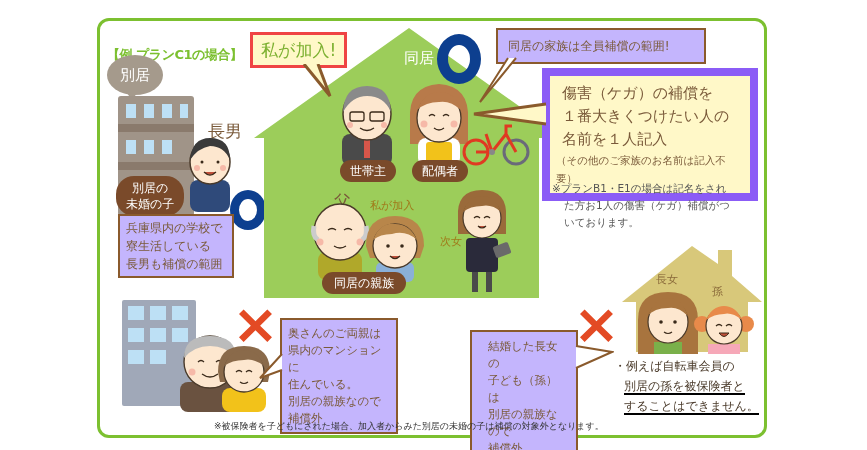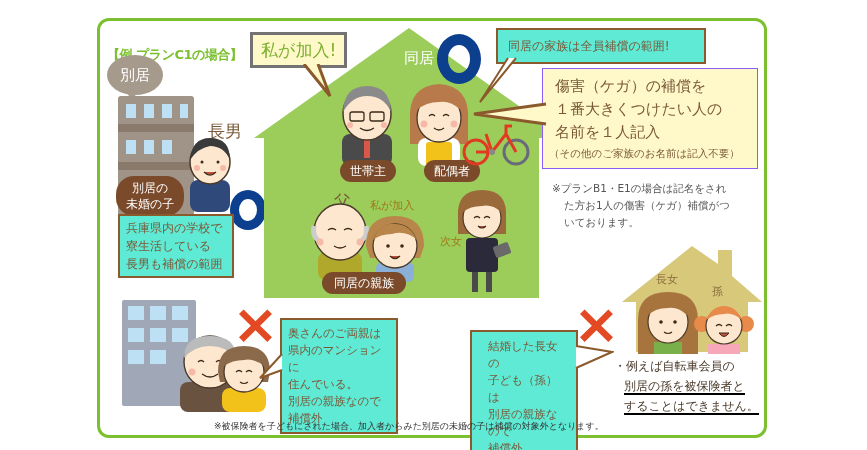--- a/index.html
+++ b/index.html
@@ -14,29 +14,29 @@
     position: absolute; left: 101px; top: 8px; height: 22px; padding: 0 6px;
     background: #fff; color: #7cc030; font-weight: bold; font-size: 13px; line-height: 22px;
     letter-spacing: -0.5px;
     margin-top: 36px;
   }
 
   .abs { position: absolute; }
 
   
   .say-yellow {
-    background: #fff8c8; border: 3px solid #737373; color: #7cb030;
+    background: #fff8c8; border: 3px solid #ef4444; color: #7cb030;
     font-size: 17px; line-height: 26px; padding: 2px 8px; text-align: right;
   }
   .say-white {
-    background: #5eead4; border: 2px solid #8a5a2c; color: #7a5a3a;
+    background: #c4b5fd; border: 2px solid #8a5a2c; color: #7a5a3a;
     font-size: 12px; line-height: 18px; padding: 5px 8px;
   }
   .say-big {
-    background: #fff8c8; border: 1px solid #8b5cf6; color: #7a5a3a;
+    background: #fff8c8; border: 8px solid #8b5cf6; color: #7a5a3a;
     font-size: 15px; line-height: 23px; padding: 6px 12px;
   }
   .say-big .note { font-size: 10.5px; line-height: 18px; margin-left: -6px; }
 
   .pill {
     background: #7a4a2a; color: #fff; font-size: 12px; border-radius: 14px;
     text-align: center; line-height: 22px; padding: 0 10px; white-space: nowrap;
   }
   .pill2 { line-height: 16px; padding: 4px 10px; border-radius: 18px; }
 
@@ -138,21 +138,21 @@
   <path d="M6 40 Q4 6 35 4 Q66 6 64 40 L64 64 L6 64 Z" fill="#b87a4a"></path>
   <rect x="14" y="58" width="42" height="28" rx="8" fill="#fff"></rect>
   <rect x="22" y="62" width="26" height="24" rx="3" fill="#f2c21a"></rect>
   <ellipse cx="35" cy="38" rx="22" ry="24" fill="#fde7cf" stroke="#4a3a2a" stroke-width="1.3"></ellipse>
   <path d="M13 30 Q20 12 35 12 Q52 12 57 30 Q46 20 35 22 Q22 22 13 30Z" fill="#b87a4a"></path>
   <path d="M25 36 Q28 33 31 36 M39 36 Q42 33 45 36" stroke="#3a2a1a" fill="none" stroke-width="1.3"></path>
   <path d="M30 48 Q35 52 40 48" stroke="#3a2a1a" fill="none" stroke-width="1.3"></path>
   <circle cx="20" cy="44" r="3.5" fill="#f6b9a8"></circle>
     <circle cx="50" cy="44" r="3.5" fill="#f6b9a8"></circle>
 </svg>
-<div class="abs pill" style="left:424px; top:160px;">配偶者</div>
+<div class="abs pill" style="left:412px; top:160px;">配偶者</div>
 
 <svg class="abs" style="left:462px; top:120px;" width="70" height="48">
   <circle cx="14" cy="32" r="12" fill="none" stroke="#e03a22" stroke-width="3"></circle>
   <circle cx="54" cy="32" r="12" fill="none" stroke="#6a6a7a" stroke-width="3"></circle>
   <path d="M14 32 L30 32 L44 14 L54 32 M30 32 L24 14 M44 14 L44 6 L50 6" stroke="#e03a22" stroke-width="3" fill="none"></path>
   <circle cx="30" cy="32" r="3" fill="#888"></circle>
 </svg>
 
 <div class="abs say-big" style="left:542px; top:68px; width:216px;">
   <div>傷害（ケガ）の補償を</div>

